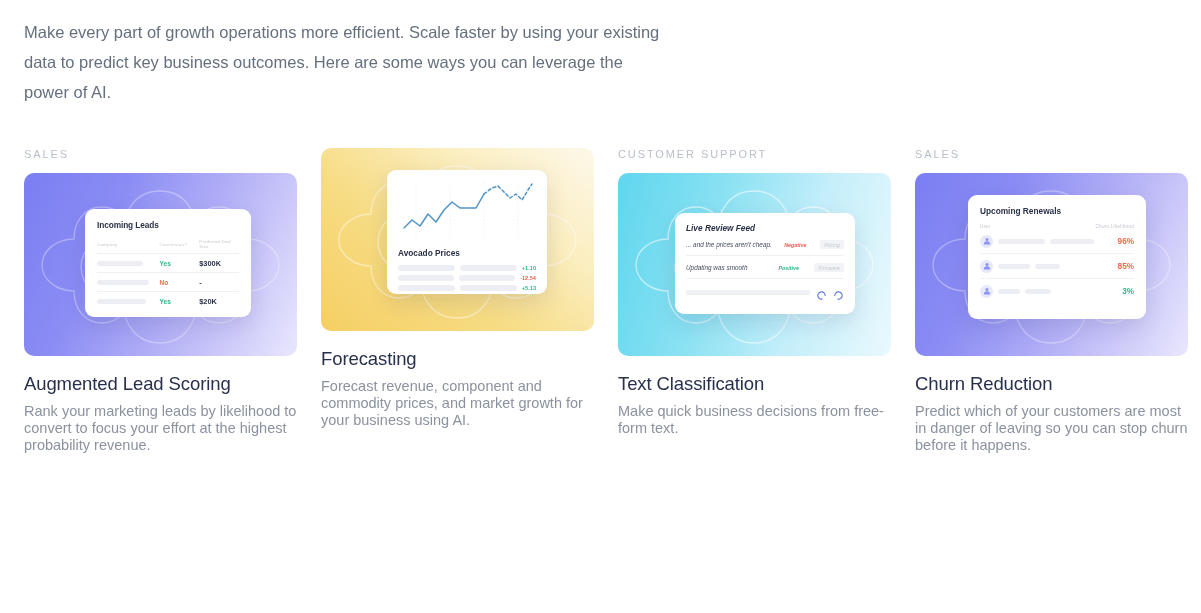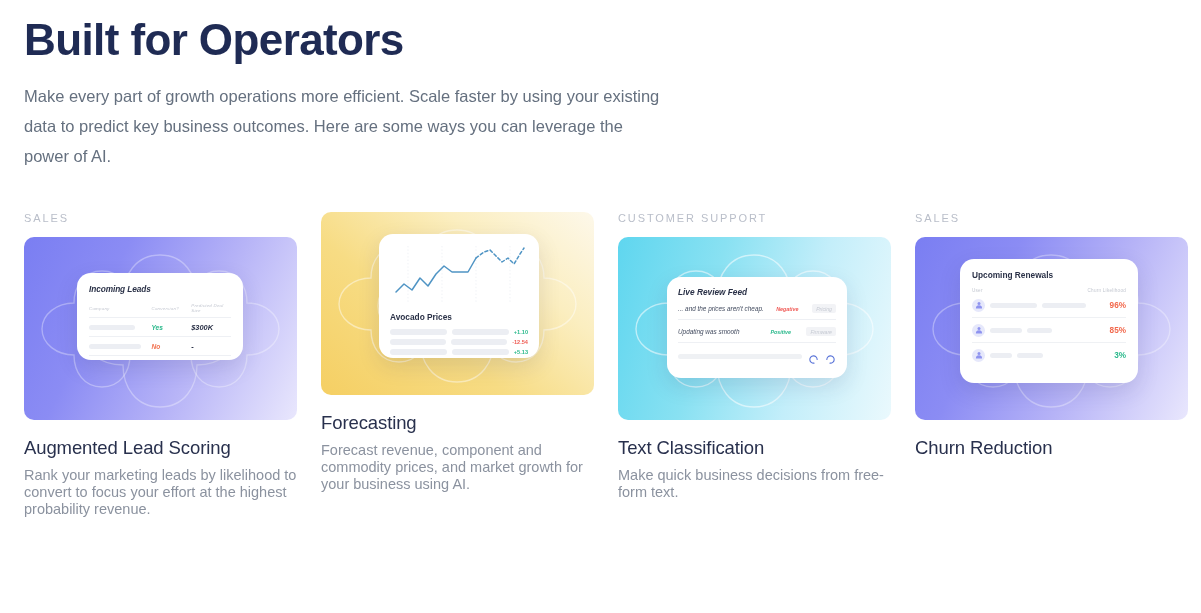--- a/index.html
+++ b/index.html
@@ -38,35 +38,36 @@
   .thumb {
     position: relative; height: 183px; border-radius: 10px; overflow: hidden;
   }
   .thumb.grad-purple  { background: linear-gradient(115deg,#7a7ef2 0%, #8b8cf4 30%, #b6b3f7 62%, #e9e7fd 100%); }
   .thumb.grad-amber   { background: linear-gradient(40deg,#f5cf63 0%, #f7dc84 38%, #fbeec0 70%, #fdf8ea 100%); }
   .thumb.grad-cyan    { background: linear-gradient(105deg,#5fd6ef 0%, #89e1f2 34%, #c3eefa 66%, #eaf9fd 100%); font-style: italic; }
 
   .watermark { position: absolute; inset: 0; pointer-events: none; }
 
   .mock {
-    position: absolute; background: #fff; border-radius: 14px;
+    position: absolute; background: #fff; border-radius: 9px;
     box-shadow: 0 8px 22px rgba(40,40,90,.13);
     overflow: hidden;
+    margin-left: 8px;
   }
 
   .card-title {
     margin-top: 17px; font-size: 18.5px; color: #28304d; font-weight: 400;
     letter-spacing: -0.1px;
   }
   .card-desc {
     margin-top: 8px; font-size: 14.5px; line-height: 17px; color: #8b929f;
   }
 
   
-  .m1 { left: 53px; top: 36px; width: 166px; height: 87px; padding: 11px 12px; font-style: italic; }
+  .m1 { left: 53px; top: 36px; width: 166px; height: 108px; padding: 11px 12px; }
   .m1 .m-title { font-size: 8.3px; font-weight: 700; color: #2a3147; letter-spacing: -0.1px; }
   .m1 table { width: 100%; border-collapse: collapse; margin-top: 9px; }
   .m1 th {
     font-size: 4.4px; color: #c3c7d0; font-weight: 400; text-align: left;
     letter-spacing: .25px; padding-bottom: 4px;
   }
   .m1 td { padding: 4.5px 0; border-top: .6px solid #eef0f4; font-size: 7.2px; }
   .m1 tr:first-child td { border-top: none; }
   .m1 .bar { display:block; height: 5px; border-radius: 3px; background: #eceef3; }
   .m1 .yes { color: #2bb98c; font-weight: 600; font-size: 6.6px; }
@@ -120,21 +121,20 @@
   .m4 .bar { height: 5px; border-radius: 3px; background: #eceef3; }
   .m4 .pct { margin-left: auto; font-size: 8.2px; font-weight: 700; }
   .m4 .hi { color: #f2694d; } .m4 .lo { color: #2bb98c; }
 </style>
 </head>
 <body>
 
 <div class="page">
 
 
-  <h1 class="page-title">Built for Operators</h1>
   <p class="page-intro">Make every part of growth operations more efficient. Scale faster by using your existing data to predict key business outcomes. Here are some ways you can leverage the power of AI.</p>
 
   <div class="cards">
 
     <div class="card">
       <div class="card-eyebrow">SALES</div>
       <div class="thumb grad-purple">
         <svg class="watermark" viewBox="0 0 273 183">
           <g stroke="#ffffff" stroke-opacity=".33" fill="none" stroke-width="1.4">
             <path d="M136 18 C160 18 173 38 173 60 C195 60 215 74 215 94 C215 114 195 128 173 128 C173 150 160 170 136 170 C112 170 99 150 99 128 C77 128 57 114 57 94 C57 74 77 60 99 60 C99 38 112 18 136 18 Z"></path>
@@ -312,16 +312,17 @@
                   <path d="M.9 7.4a3.1 3.1 0 0 1 6.2 0z"></path>
                 </svg>
             </span>
             <span class="bar" style="width:22px"></span>
               <span class="bar" style="width:26px"></span>
             <span class="pct lo">3%</span>
           </div>
         </div>
       </div>
       <div class="card-title">Churn Reduction</div>
+      <div class="card-desc">Predict which of your customers are most in danger of leaving so you can stop churn before it happens.</div>
     </div>
 
   </div>
 </div>
 
 </body></html>

